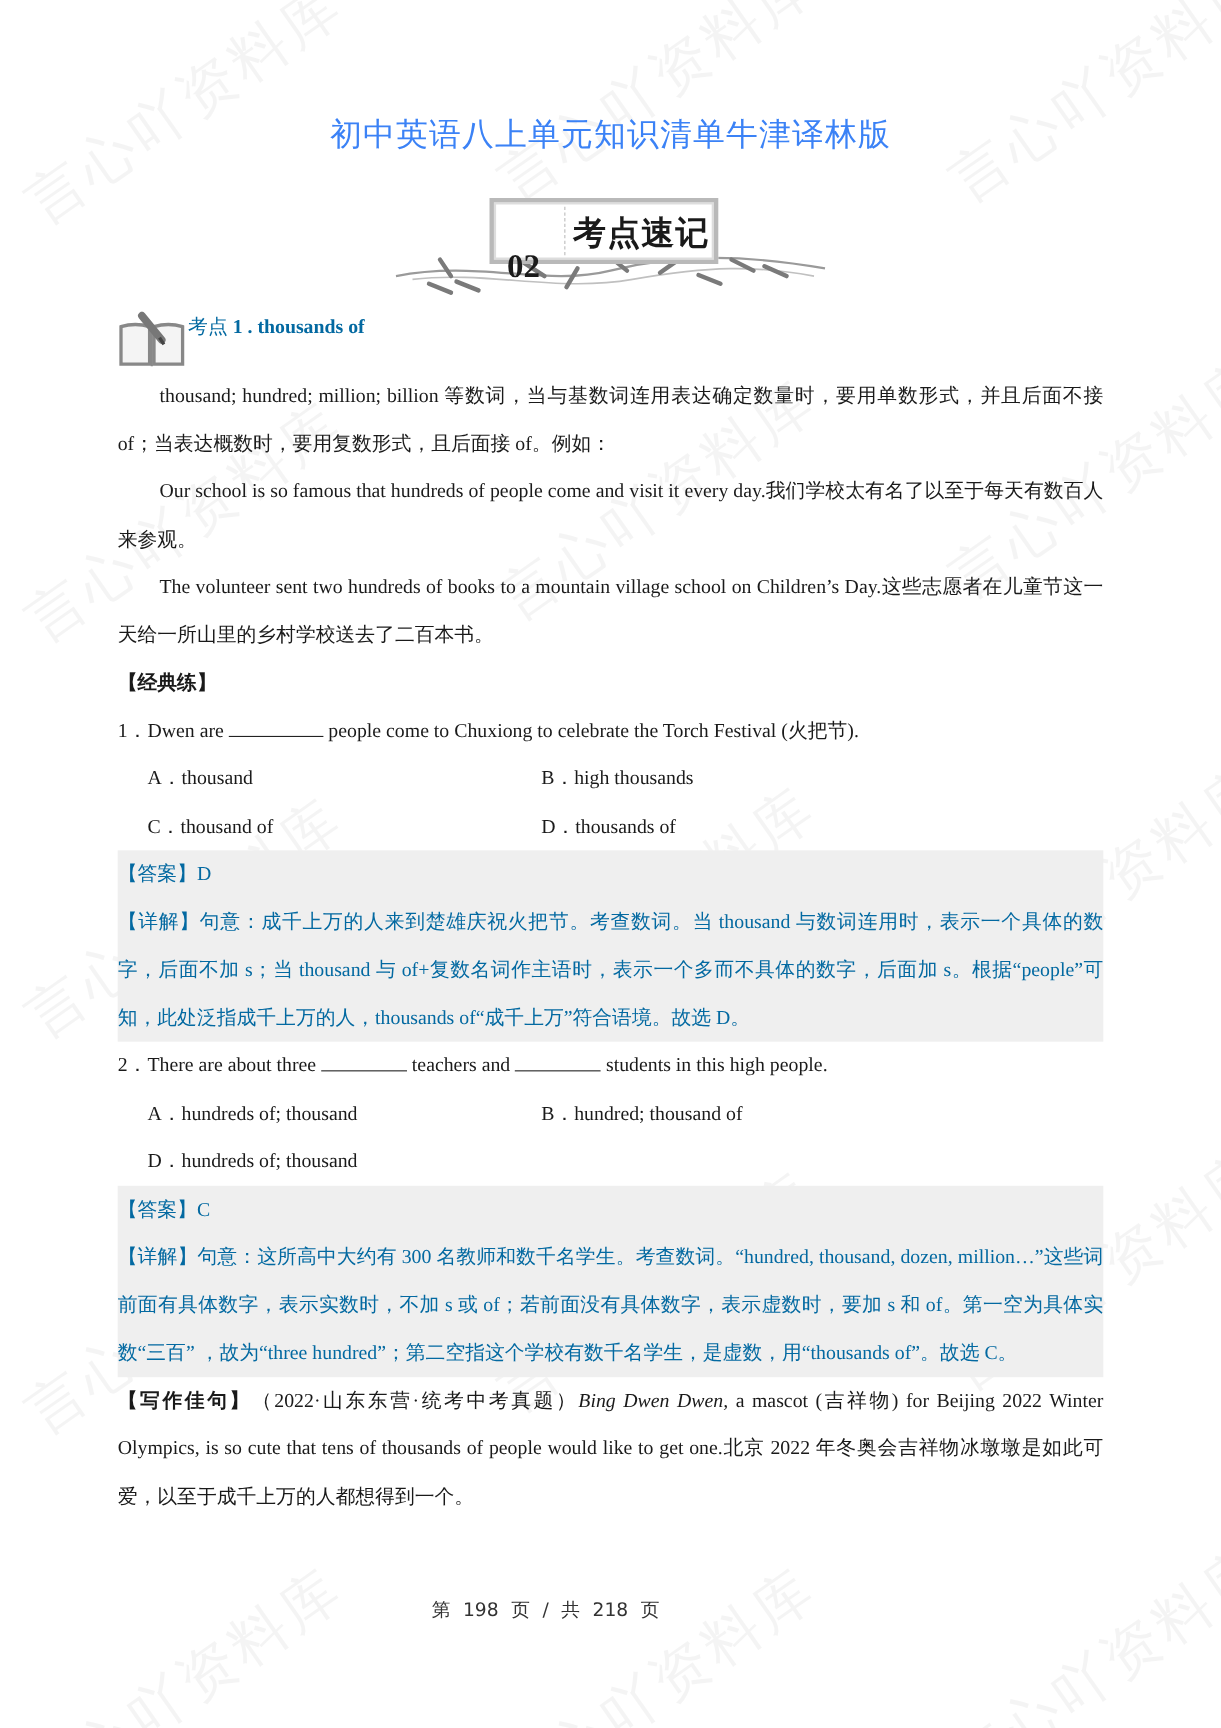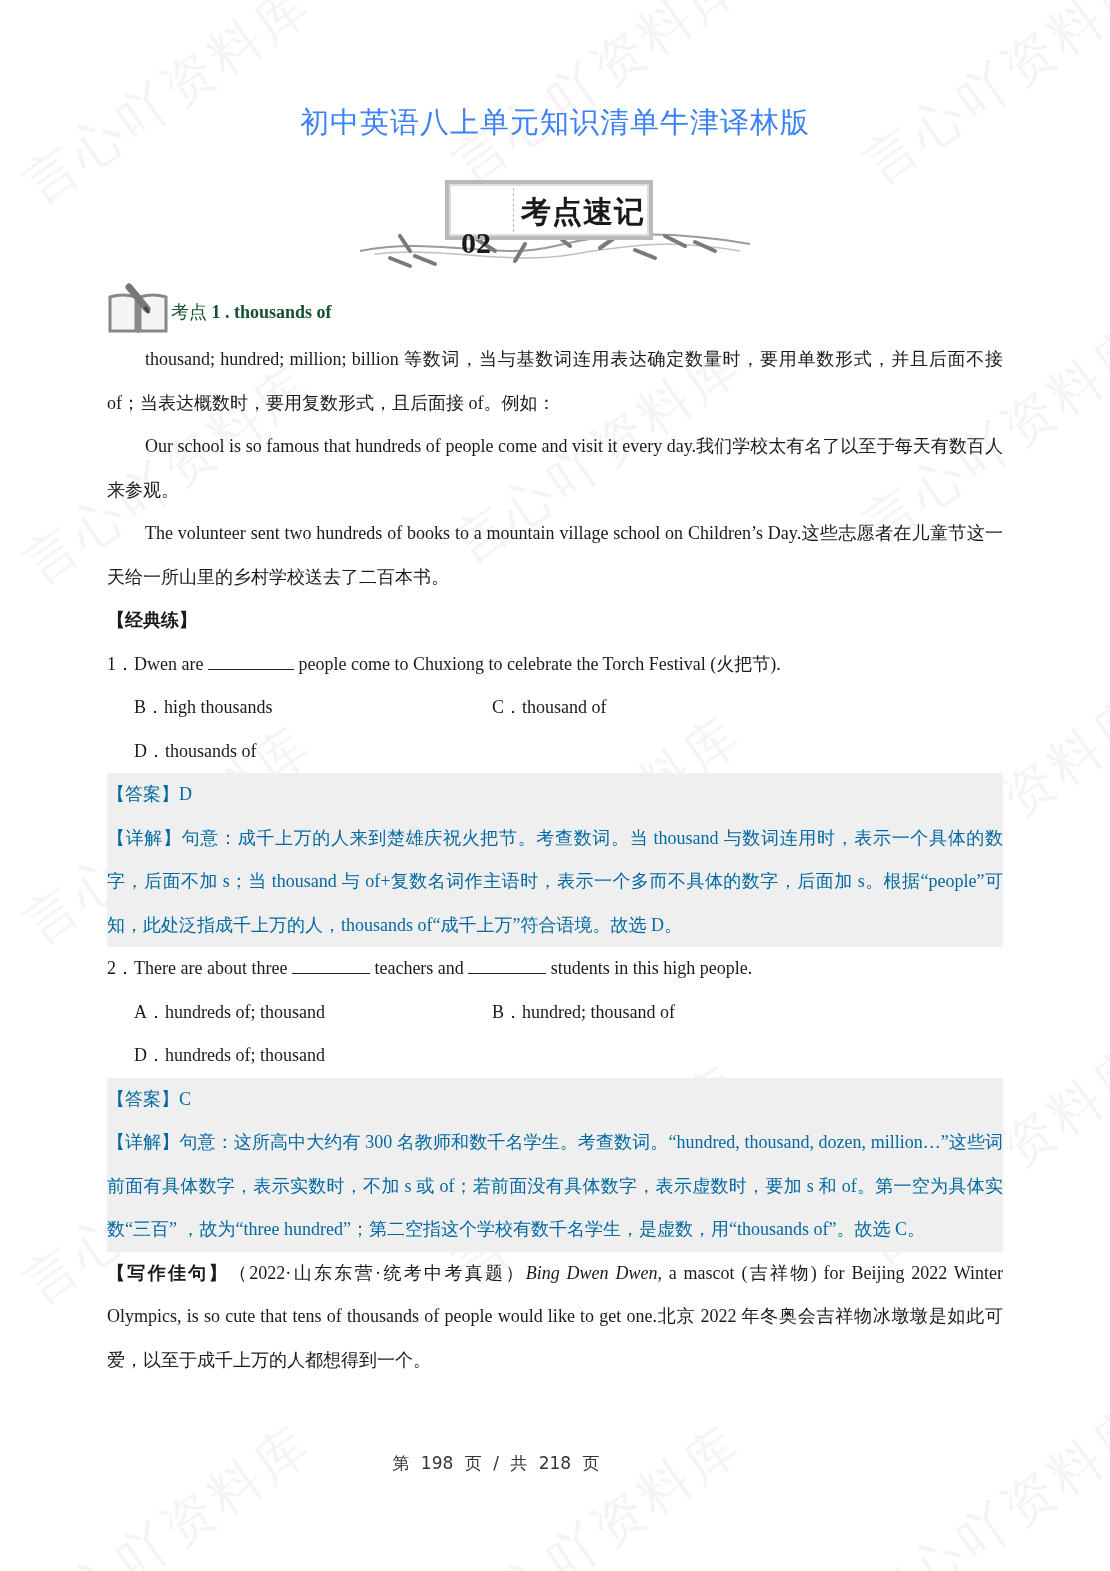--- a/index.html
+++ b/index.html
@@ -31,22 +31,22 @@
     position: absolute; left: 64px; top: 4px; height: 44px; border-left: 1px dashed #bbb;
   }
   .banner-box .txt {
     position: absolute; left: 72px; top: 8px; font-weight: bold; font-size: 30px;
     font-family: Liberation Mono, monospace; letter-spacing: 1px;
   }
   .banner svg { position: absolute; left: 0; top: 30px; }
   .kp-head { position: absolute; left: 107px; top: 283px; height: 52px; }
   .kp-head svg { position: absolute; left: 0; top: 0; }
   .kp-head .label {
-    position: absolute; left: 64px; top: 17px; font-size: 18px; font-weight: bold; white-space: nowrap;
-    color: #14532d;
+    position: absolute; left: 64px; top: 2px; font-size: 18px; font-weight: bold; white-space: nowrap;
+    color: #0369a1;
   }
   .kp-head .label .cn { font-weight: normal; }
   .content { position: absolute; left: 107px; top: 338px; width: 896px; z-index: 1; }
   p { margin: 0; font-size: 18px; line-height: 43.5px; text-align: justify; }
   .indent { text-indent: 38px; }
   .bold { font-weight: bold; }
   .opts { display: grid; grid-template-columns: 358px 400px; padding-left: 27px; }
   .opts span { font-size: 18px; line-height: 43.5px; }
   .answer-box {
     background: #efefef; color: #555; margin: 0; padding: 0;
@@ -120,20 +120,21 @@
   <p class="indent">Our school is so famous that hundreds of people come and visit it every day.我们学校太有名了以至于每天有数百人来参观。</p>
   <p class="indent">The volunteer sent two hundreds of books to a mountain village school on Children’s Day.这些志愿者在儿童节这一天给一所山里的乡村学校送去了二百本书。</p>
   <p class="bold">【经典练】</p>
 
   <p>
     <span>1．</span><span>Dwen are</span>
     <span class="blank" style="width:86px;"></span>
     <span>people come to Chuxiong to celebrate the Torch Festival (火把节).</span>
   </p>
   <div class="opts">
+    <span><span>A．</span><span>thousand</span></span>
     <span><span>B．</span><span>high thousands</span></span>
     <span><span>C．</span><span>thousand of</span></span>
     <span><span>D．</span><span>thousands of</span></span>
   </div>
   <div class="answer-box">
     <p><span>【答案】</span><span>D</span></p>
     <p><span>【详解】</span><span>句意：成千上万的人来到楚雄庆祝火把节。考查数词。当 thousand 与数词连用时，表示一个具体的数字，后面不加 s；当 thousand 与 of+复数名词作主语时，表示一个多而不具体的数字，后面加 s。根据“people”可知，此处泛指成千上万的人，thousands of“成千上万”符合语境。故选 D。</span></p>
   </div>
 
   <p>

